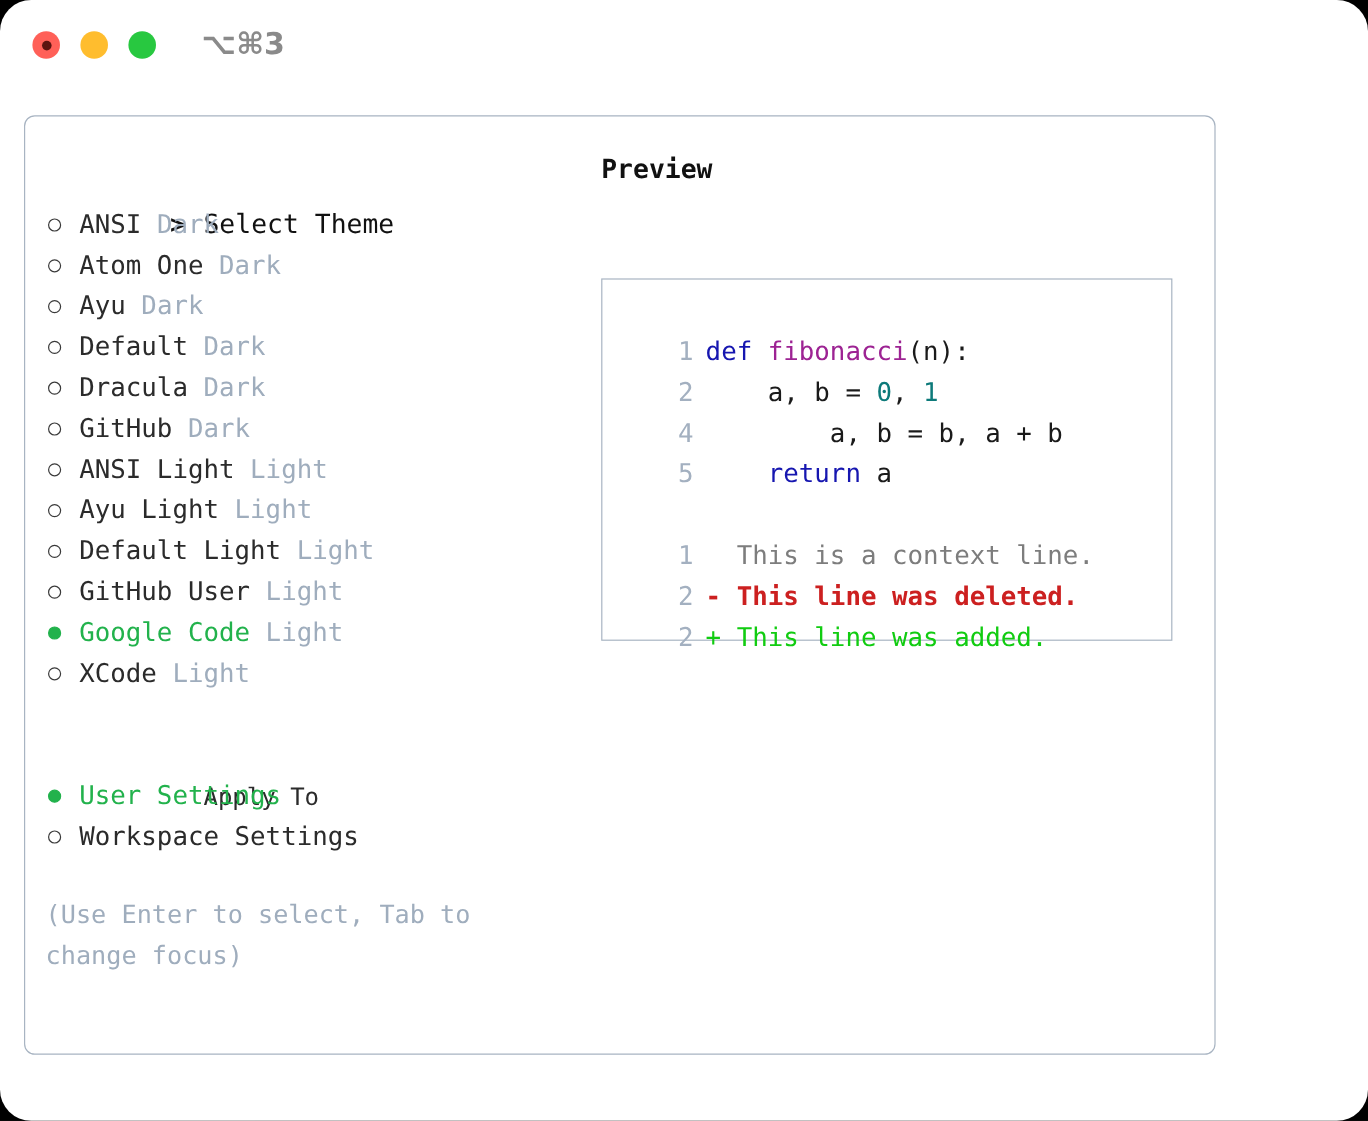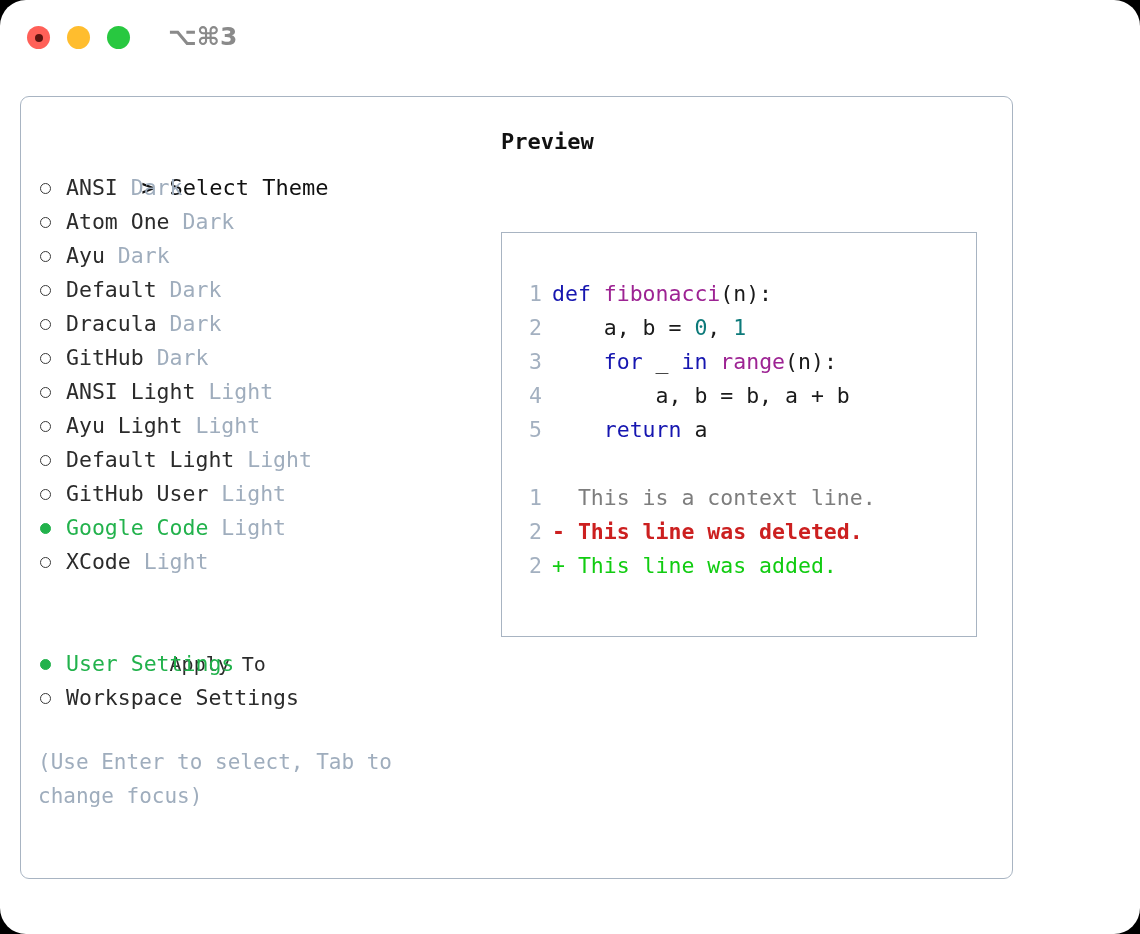--- a/index.html
+++ b/index.html
@@ -167,24 +167,25 @@
     font-weight: 700;
     color: #111111;
     line-height: 34px;
     white-space: pre;
   }
   #code-box {
     position: absolute;
     left: 0px;
     top: 107px;
     width: 476px;
-    height: 405px;
+    height: 302px;
     border: 1.6px solid #a8b4c2;
     box-sizing: border-box;
     background: #ffffff;
+    padding-left: 36px;
   }
   #code-inner {
     padding: 44px 0 0 12px;
   }
   .code-line {
     white-space: pre;
     font-size: 21.5px;
     line-height: 34px;
     height: 34px;
   }
@@ -257,21 +258,20 @@
     </div>
 
     <div id="preview-column">
       <div id="preview-heading">Preview</div>
 
       <div id="code-box">
         <div id="code-inner">
           <div id="code-lines">
               <div class="code-line"><span class="lineno">1</span><span class="tok-kw">def </span><span class="tok-fn">fibonacci</span><span class="tok-plain">(n):</span></div>
               <div class="code-line"><span class="lineno">2</span><span class="tok-plain">    a, b = </span><span class="tok-num">0</span><span class="tok-plain">, </span><span class="tok-num">1</span></div>
-              <div class="code-line"><span class="lineno">3</span><span class="tok-plain">    </span><span class="tok-kw">for</span><span class="tok-plain"> _ </span><span class="tok-kw">in</span><span class="tok-plain"> </span><span class="tok-fn">range</span><span class="tok-plain">(n):</span></div>
               <div class="code-line"><span class="lineno">4</span><span class="tok-plain">        a, b = b, a + b</span></div>
               <div class="code-line"><span class="lineno">5</span><span class="tok-plain">    </span><span class="tok-kw">return</span><span class="tok-plain"> a</span></div>
             </div>
           <div class="blank-line"></div>
           <div id="diff-lines">
               <div class="code-line"><span class="lineno">1</span><span class="tok-ctx">  This is a context line.</span></div>
               <div class="code-line"><span class="lineno">2</span><span class="tok-del">- This line was deleted.</span></div>
               <div class="code-line"><span class="lineno">2</span><span class="tok-add">+ This line was added.</span></div>
             </div>
         </div>

